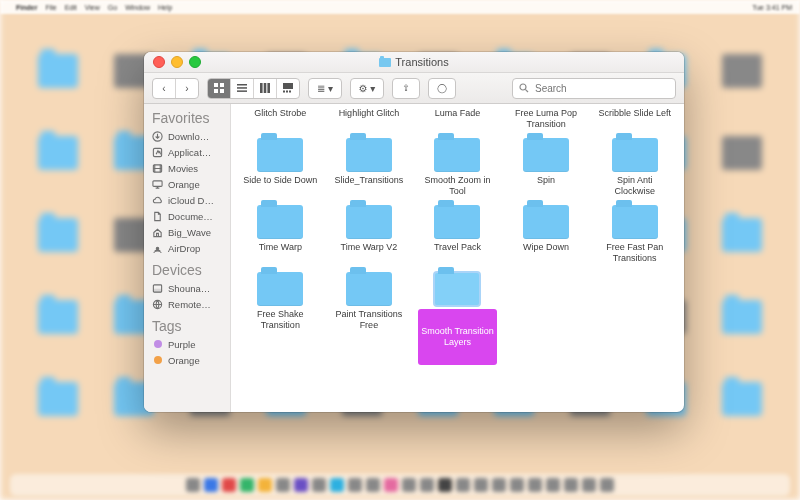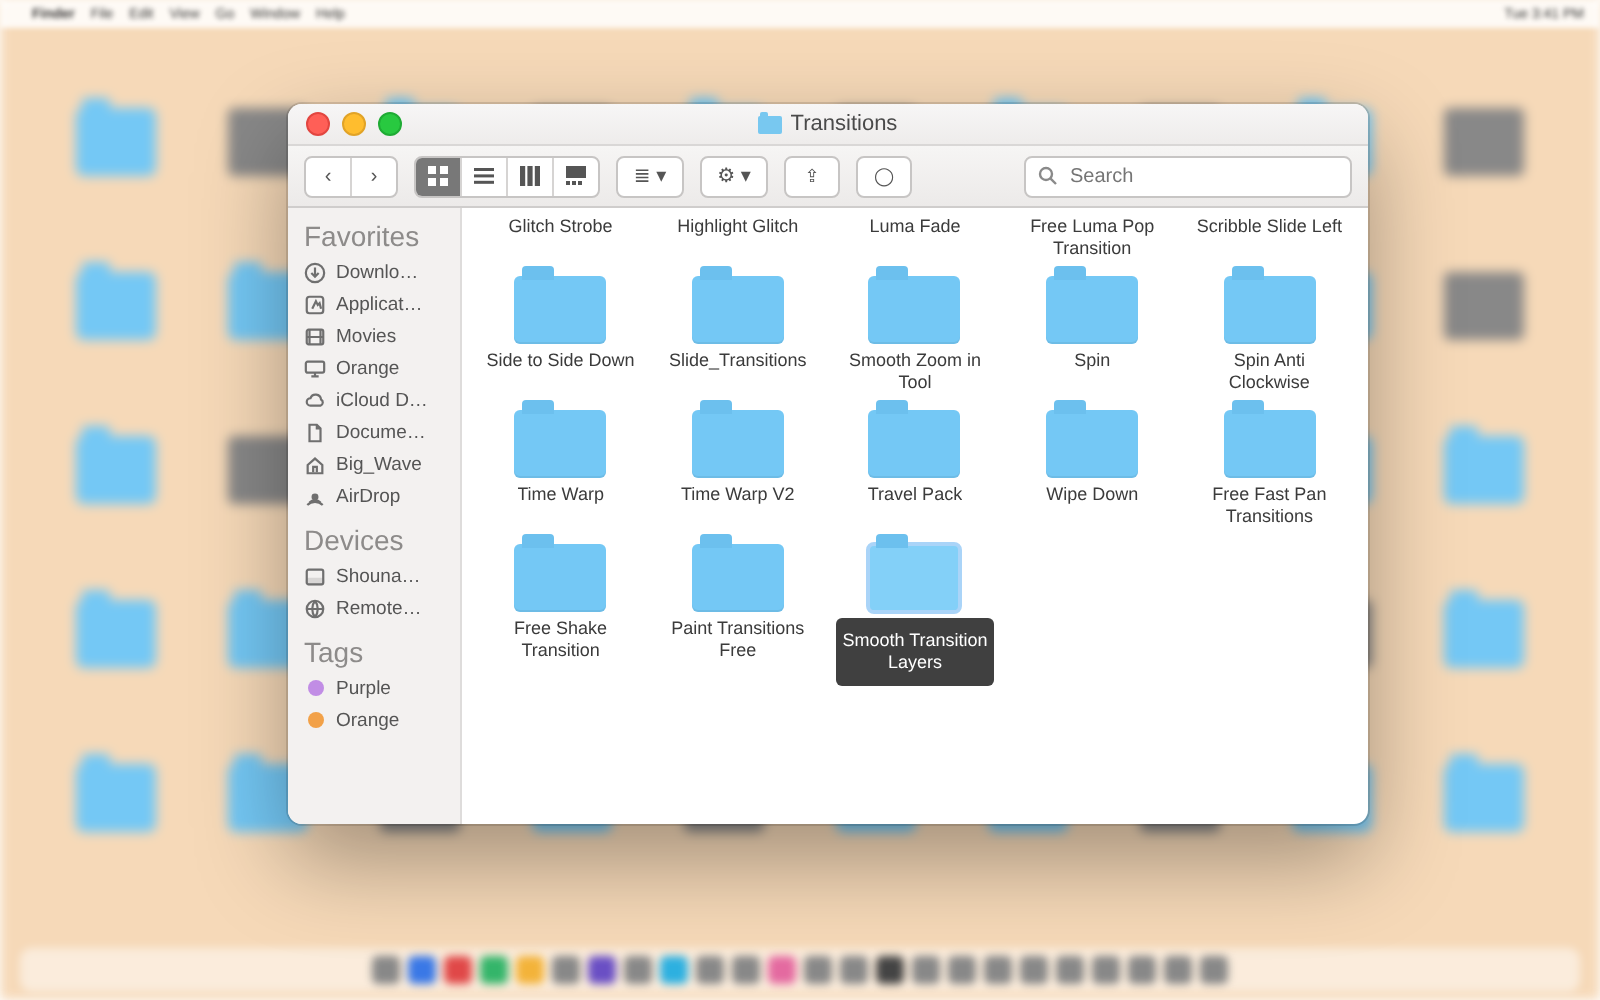--- a/index.html
+++ b/index.html
@@ -50,21 +50,21 @@
   .sb-ic{width:11px;height:11px;flex:none;display:flex;align-items:center;justify-content:center;color:#6f6f6f;}
   .tag-dot{width:8px;height:8px;border-radius:50%;}
   .main{flex:1;overflow:auto;padding:4px 8px 10px 8px;}
   .grid{display:grid;grid-template-columns:repeat(5,1fr);column-gap:6px;row-gap:4px;}
   .item{display:flex;flex-direction:column;align-items:center;padding:2px;border-radius:4px;cursor:default;}
   .folder{width:46px;height:34px;background:#74c8f5;border-radius:3px;position:relative;margin-bottom:3px;box-shadow:inset 0 -1px 0 rgba(0,0,0,0.06);}
   .folder:before{content:"";position:absolute;top:-5px;left:4px;width:16px;height:7px;background:#6cc0ee;border-radius:2px 2px 0 0;}
   .item.firstrow{padding-top:0;}
   .label{font-size:9px;line-height:11px;text-align:center;color:#3b3b3b;max-width:78px;overflow:hidden;display:-webkit-box;-webkit-line-clamp:2;-webkit-box-orient:vertical;min-height:11px;}
   .item.selected .folder{outline:2px solid #aad4f8;outline-offset:-1px;background:#83d0f8;}
-  .item.selected .label{background:#404040;color:#fff;border-radius:3px;padding:6px 3px;}
+  .item.selected .label{background:#d946ef;color:#fff;border-radius:3px;padding:17px 3px;}
   svg{display:block;}
 </style>
 </head>
 <body>
 
 <div class="desktop">
   <div class="desk-grid">
     <div class="desk-row">
         <div class="desk-icon"></div>
         <div class="desk-icon img"></div>

